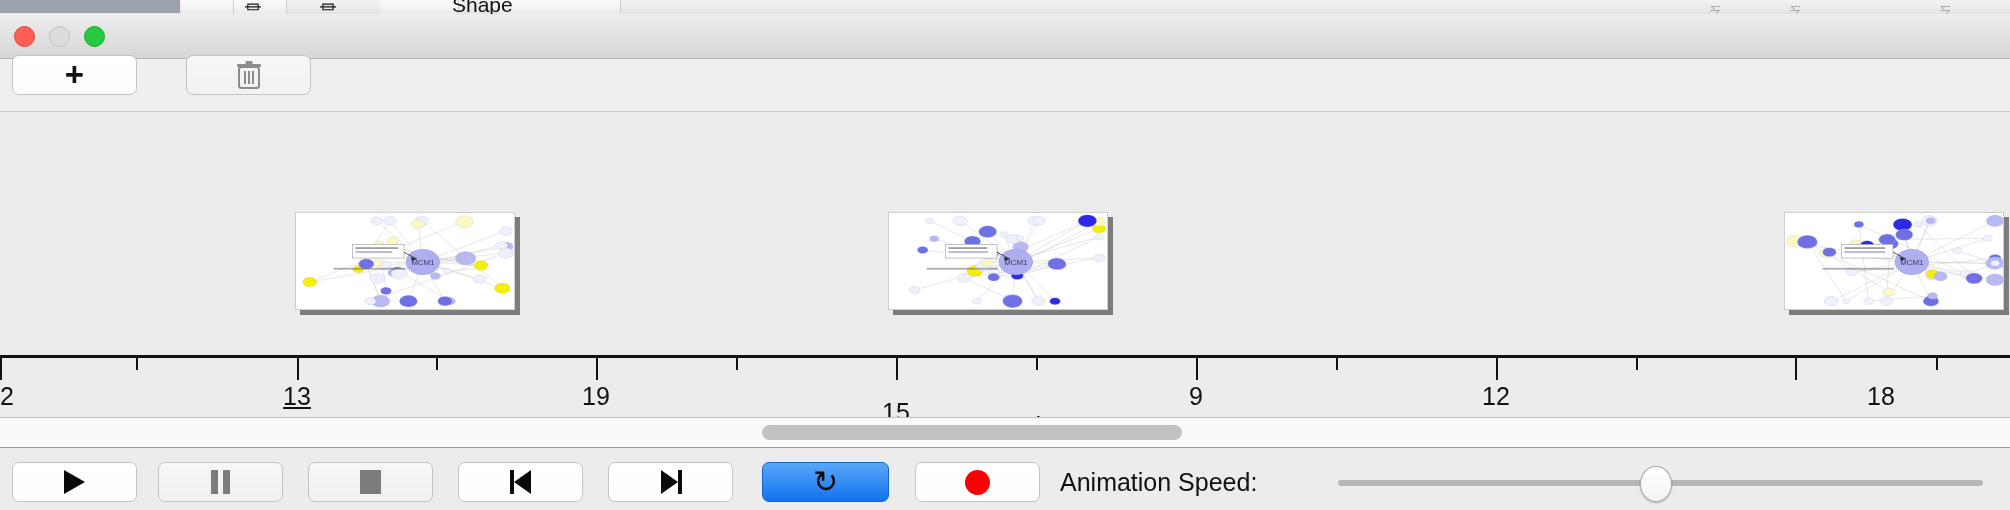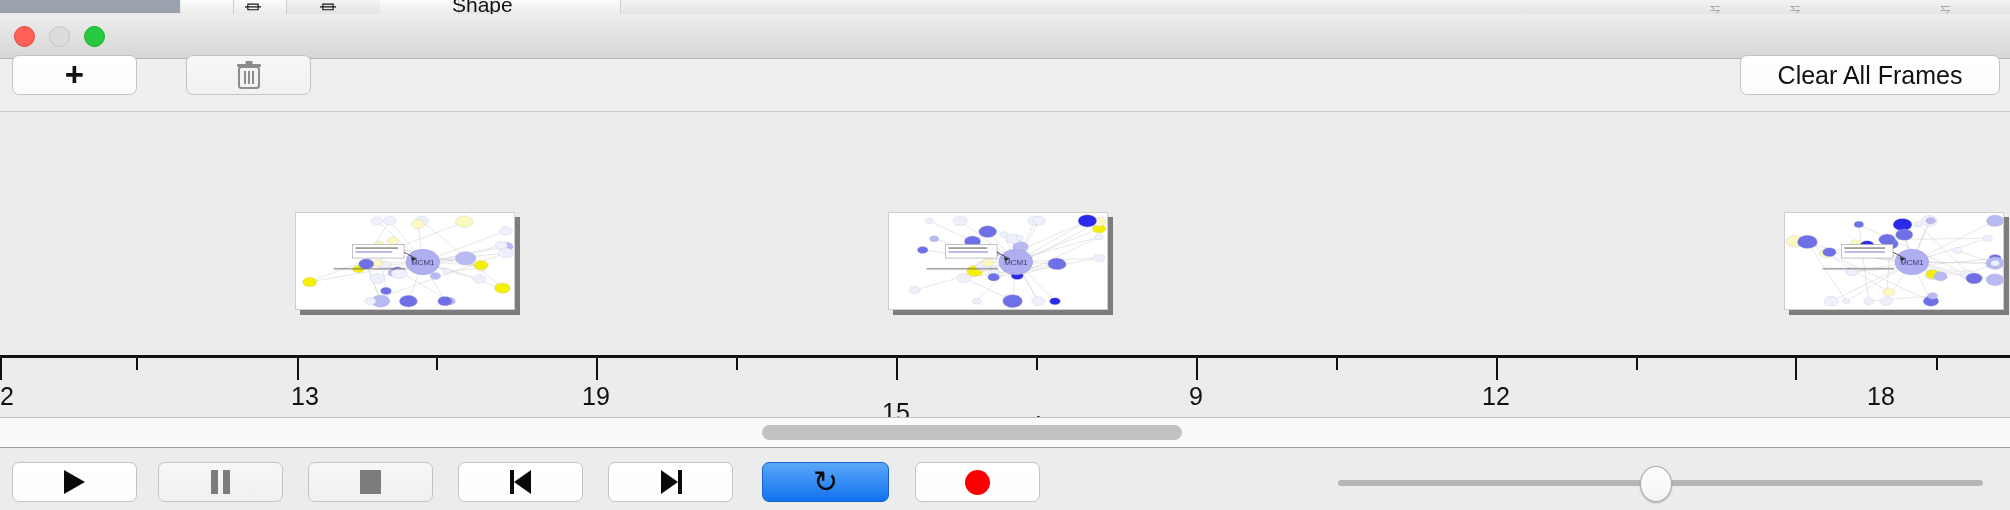--- a/index.html
+++ b/index.html
@@ -133,21 +133,20 @@
   <div class="btn gray btn-del">
     <svg width="26" height="30" viewBox="0 0 26 30">
       <rect x="3" y="7" width="20" height="21" rx="2.5" fill="none" stroke="#8c8c8c" stroke-width="2"></rect>
       <rect x="1" y="4" width="24" height="3" rx="1.2" fill="#8c8c8c"></rect>
       <rect x="9.5" y="1" width="7" height="3.5" rx="1" fill="#8c8c8c"></rect>
       <line x1="9" y1="11" x2="9" y2="24" stroke="#8c8c8c" stroke-width="2"></line>
       <line x1="13" y1="11" x2="13" y2="24" stroke="#8c8c8c" stroke-width="2"></line>
       <line x1="17" y1="11" x2="17" y2="24" stroke="#8c8c8c" stroke-width="2"></line>
     </svg>
   </div>
-  <div class="btn white btn-clear">Clear All Frames</div>
 
   <div class="timeline">
     <div id="frames-host">
         <div class="frame" style="left: 295px; top: 100px;">
           <svg class="thumb-svg" viewBox="0 0 220 98" preserveAspectRatio="none">
             <rect x="0" y="0" width="220" height="98" fill="#ffffff"></rect>
             <line x1="85.4" y1="90.0" x2="70.9" y2="52.0" stroke="#cfcfcf" stroke-width="0.5"></line>
             <line x1="63.0" y1="57.3" x2="94.8" y2="8.0" stroke="#cfcfcf" stroke-width="0.5"></line>
             <line x1="127.0" y1="8.0" x2="208.3" y2="76.7" stroke="#cfcfcf" stroke-width="0.5"></line>
             <line x1="208.3" y1="76.7" x2="128.0" y2="50.0" stroke="#cfcfcf" stroke-width="0.5"></line>
@@ -386,21 +385,21 @@
             <rect x="60" y="39" width="41" height="1.6" fill="#7a7ad0" opacity="0.65"></rect>
             <rect x="38" y="56" width="72" height="1.8" fill="#666" opacity="0.55"></rect>
           </svg>
         </div>
       </div>
     <div class="axis-line"></div>
     <div id="ticks-host">
         <div class="tick major" style="left: 0px;"></div>
         <div class="tick-label" style="left: 0px;">12</div>
         <div class="tick major" style="left: 297px;"></div>
-        <div class="tick-label" style="left: 305px;">13</div>
+        <div class="tick-label" style="left: 297px; text-decoration: underline;">13</div>
         <div class="tick major" style="left: 596px;"></div>
         <div class="tick-label" style="left: 596px;">19</div>
         <div class="tick major" style="left: 896px;"></div>
         <div class="tick-label" style="left: 896px; margin-top: 16px;">15</div>
         <div class="tick major" style="left: 1196px;"></div>
         <div class="tick-label" style="left: 1196px;">9</div>
         <div class="tick major" style="left: 1496px;"></div>
         <div class="tick-label" style="left: 1496px;">12</div>
         <div class="tick major" style="left: 1795px;"></div>
         <div class="tick-label" style="left: 1881px;">18</div>
@@ -444,16 +443,17 @@
         <span class="tri"></span>
       </span>
   </div>
   <div class="pbtn blue" style="left:762px;width:127px;">
     <span class="ic-loop">↻</span>
   </div>
   <div class="pbtn white" style="left:915px;width:125px;">
     <span class="ic-rec"></span>
   </div>
 
+  <div class="speed-label">Animation Speed:</div>
   <div class="slider"></div>
   <div class="slider-thumb"></div>
 
 </div>
 
 </body></html>

